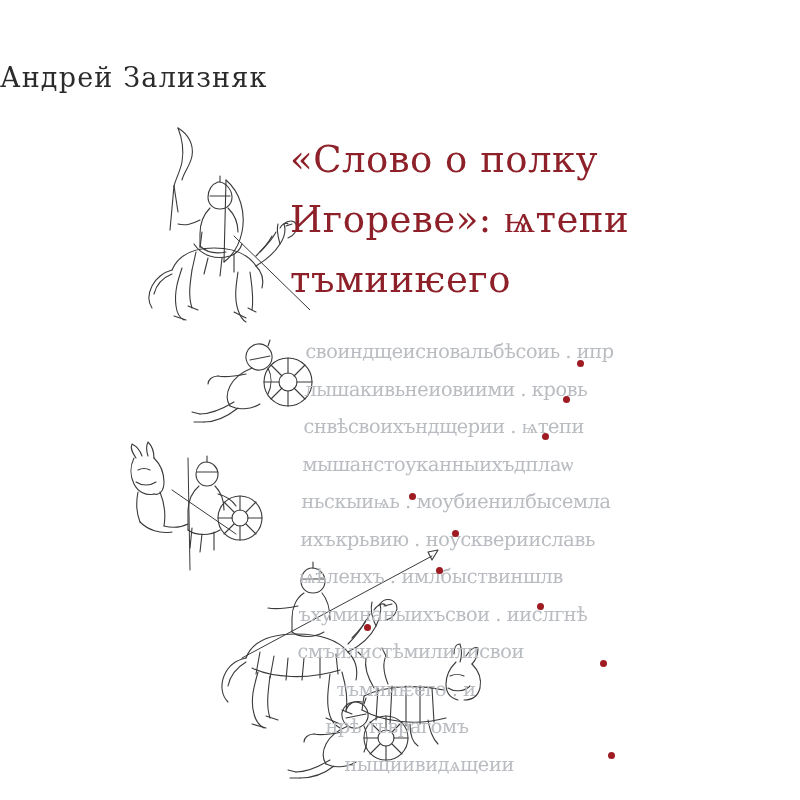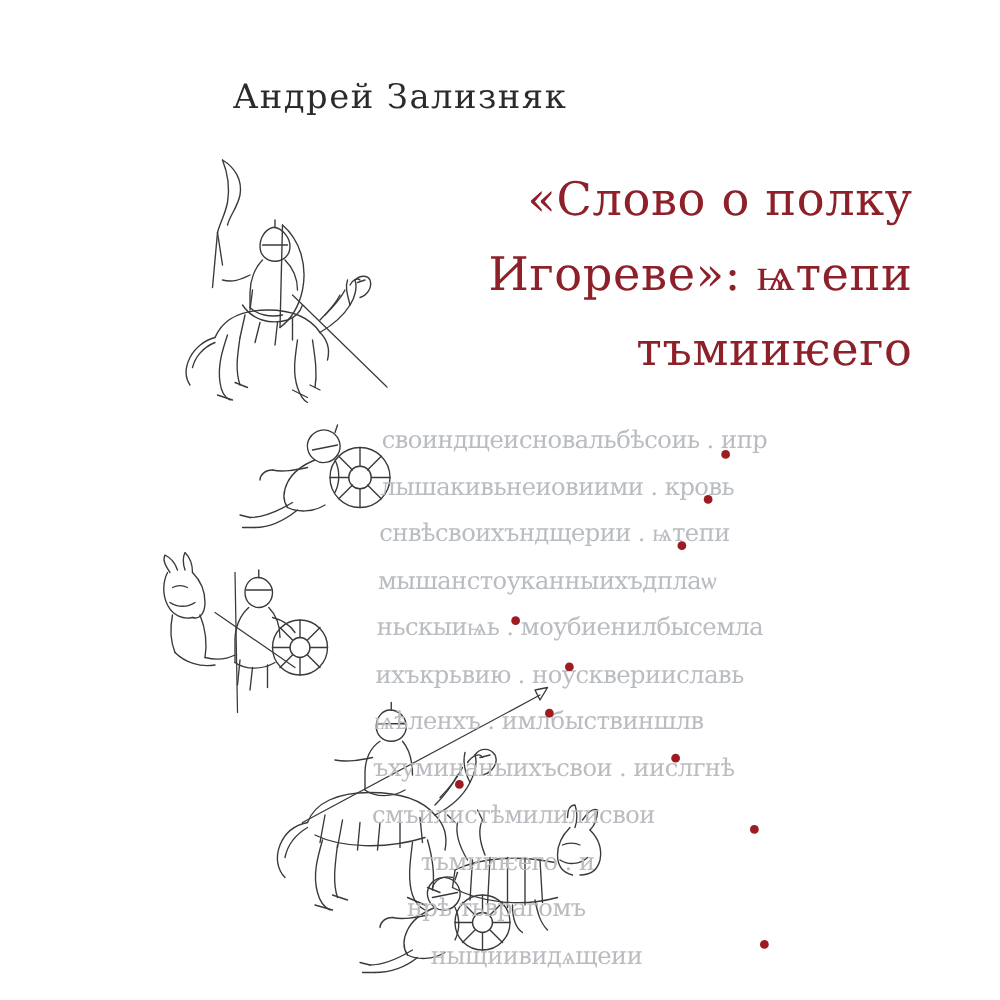--- a/index.html
+++ b/index.html
@@ -20,40 +20,40 @@
     background: #ffffff;
     overflow: hidden;
   }
 
   
   .author {
     position: absolute;
     top: 62px;
     left: 0;
     width: 640px;
-    text-align: center;
+    text-align: left;
     font-family: "DejaVu Serif", serif;
     font-size: 27px;
     letter-spacing: 1.2px;
     color: #2b2b2b;
     font-weight: 400;
   }
   .title {
     position: absolute;
     top: 130px;
     left: 290px;
     width: 440px;
     font-family: "DejaVu Serif", serif;
     font-size: 37px;
     line-height: 60px;
     letter-spacing: 0.5px;
     color: #8d2028;
     font-weight: 400;
   }
-  .title .l { display: block; text-align: right; }
+  .title .l { display: block; }
 
   
   .manuscript {
     position: absolute;
     left: 300px;
     top: 333px;
     width: 352px;
     height: 445px;
     font-family: "DejaVu Serif", serif;
     color: #b9bcc0;

